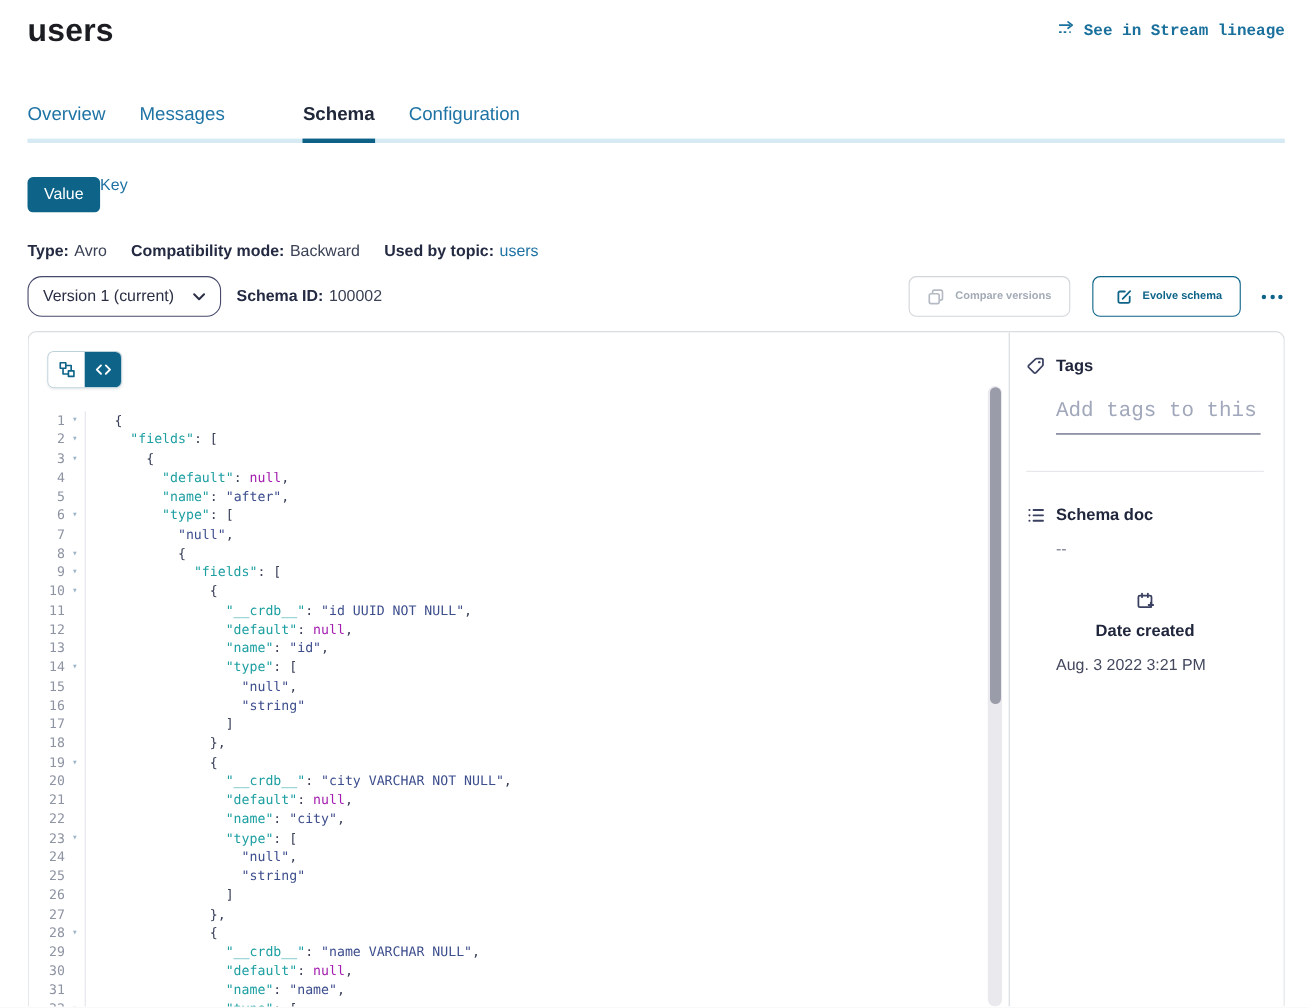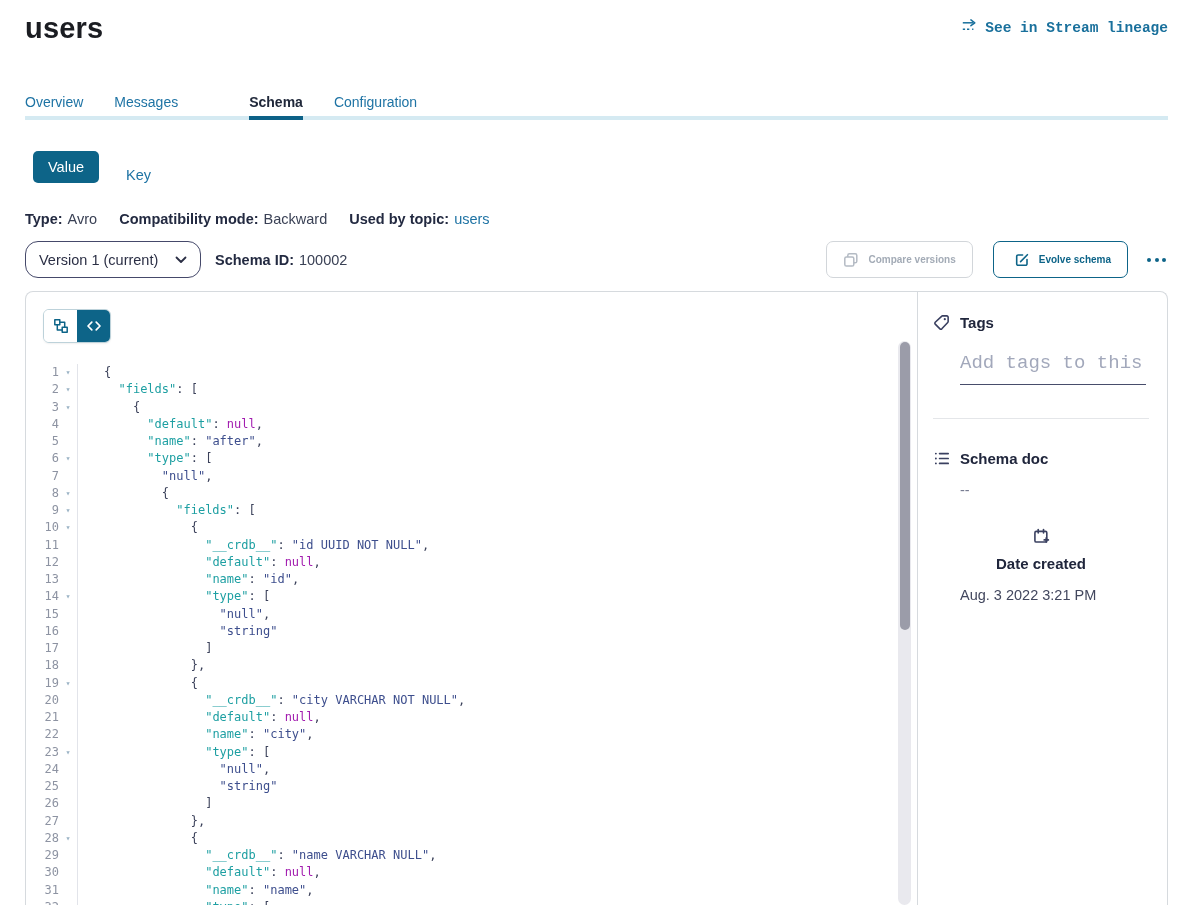--- a/index.html
+++ b/index.html
@@ -6,25 +6,25 @@
     font-family:"Liberation Sans",sans-serif;color:#2d3347;}
   .page{padding:0 21px 0 25px;position:relative;height:916px;box-sizing:border-box;}
 
   
   .topbar{display:flex;justify-content:space-between;align-items:flex-start;padding-top:12px;}
   h1.title{margin:0;font-size:29px;font-weight:700;color:#1b1d22;letter-spacing:.2px;}
   .lineage{display:flex;align-items:center;gap:7px;color:#19709c;font-size:14.5px;font-weight:600;cursor:pointer;margin-top:6px;font-family:Liberation Mono, monospace;}
 
   
   .tabs{display:flex;gap:31px;margin-top:49px;border-bottom:4px solid #d5eaf2;}
-  .tab{font-size:14px;color:#1e73a4;padding-bottom:6px;margin-bottom:-4px;cursor:pointer;}
+  .tab{font-size:17px;color:#1e73a4;padding-bottom:12px;margin-bottom:-4px;cursor:pointer;}
   .tab.active{color:#20283a;font-weight:600;border-bottom:4px solid #0d6187;margin-left:40px;}
 
   
-  .vk{margin-top:31px;display:flex;align-items:flex-end;gap:27px;margin-left:8px;}
+  .vk{margin-top:31px;display:flex;align-items:flex-start;}
   .value-btn{background:#0d6488;color:#fff;font-size:14.5px;padding:8px 15px;border-radius:5px;border:none;font-family:inherit;cursor:pointer;}
   .key-link{color:#1e73a4;font-size:14.5px;cursor:pointer;}
 
   
   .meta{margin-top:28px;font-size:14.5px;color:#3a4155;display:flex;gap:22px;align-items:center;}
   .meta b{color:#232a41;font-weight:700;margin-right:5px;}
   .meta .lnk{color:#1e73a4;cursor:pointer;}
 
   
   .vrow{margin-top:14px;display:flex;align-items:center;}

